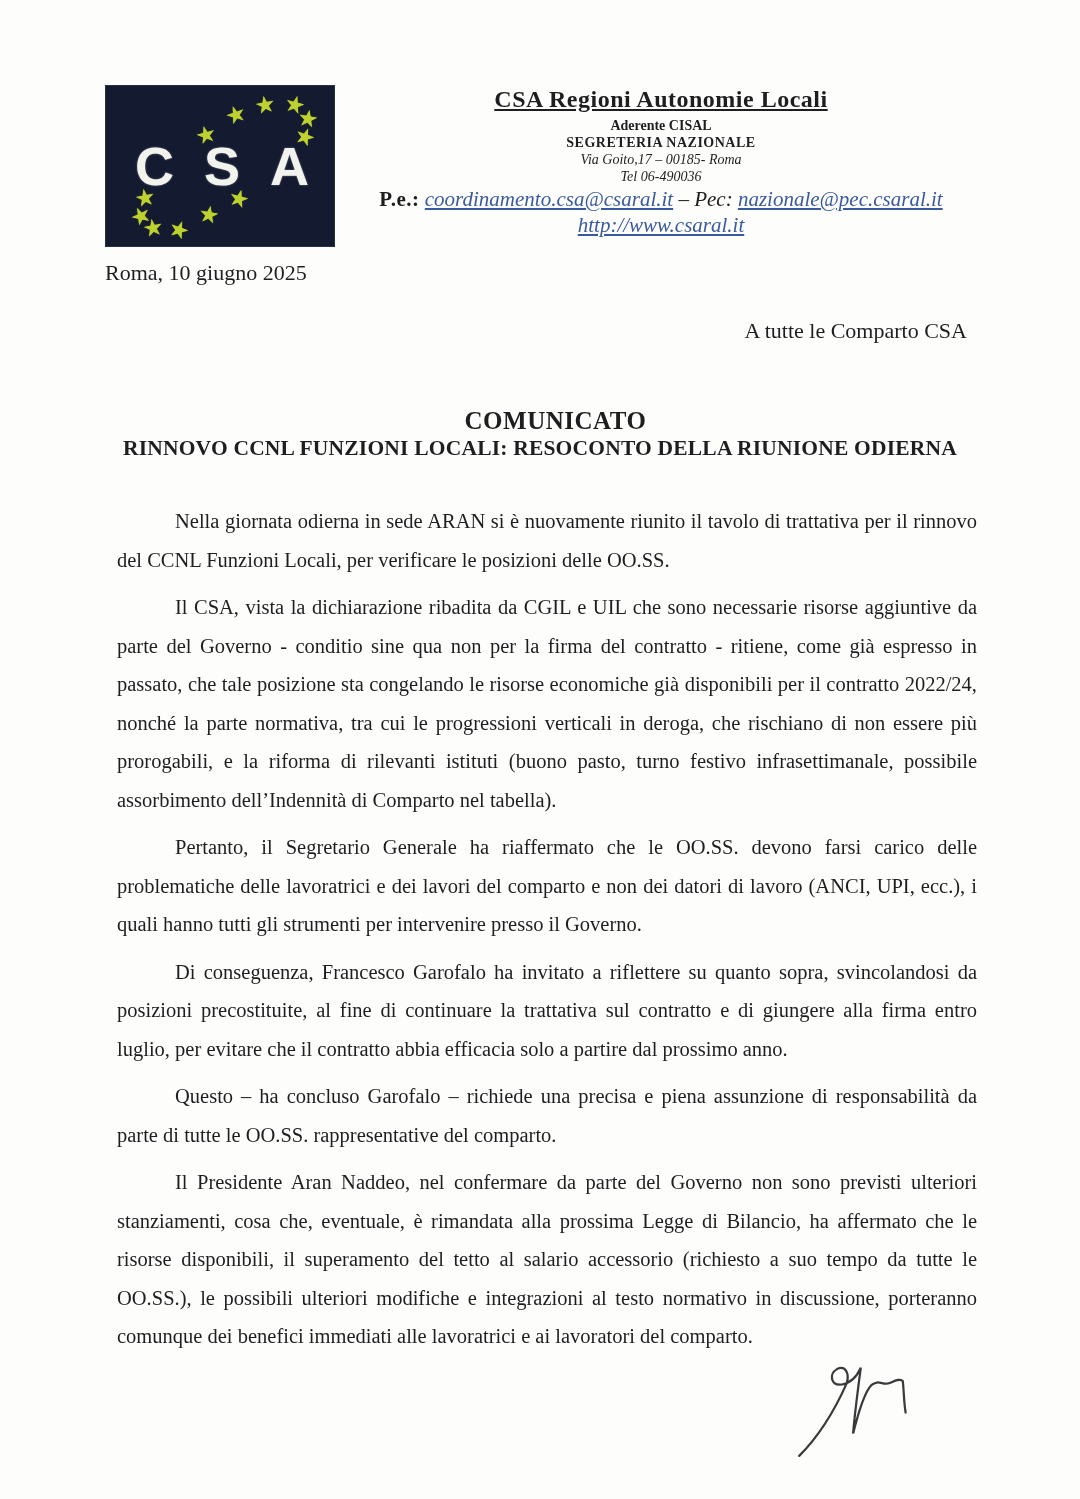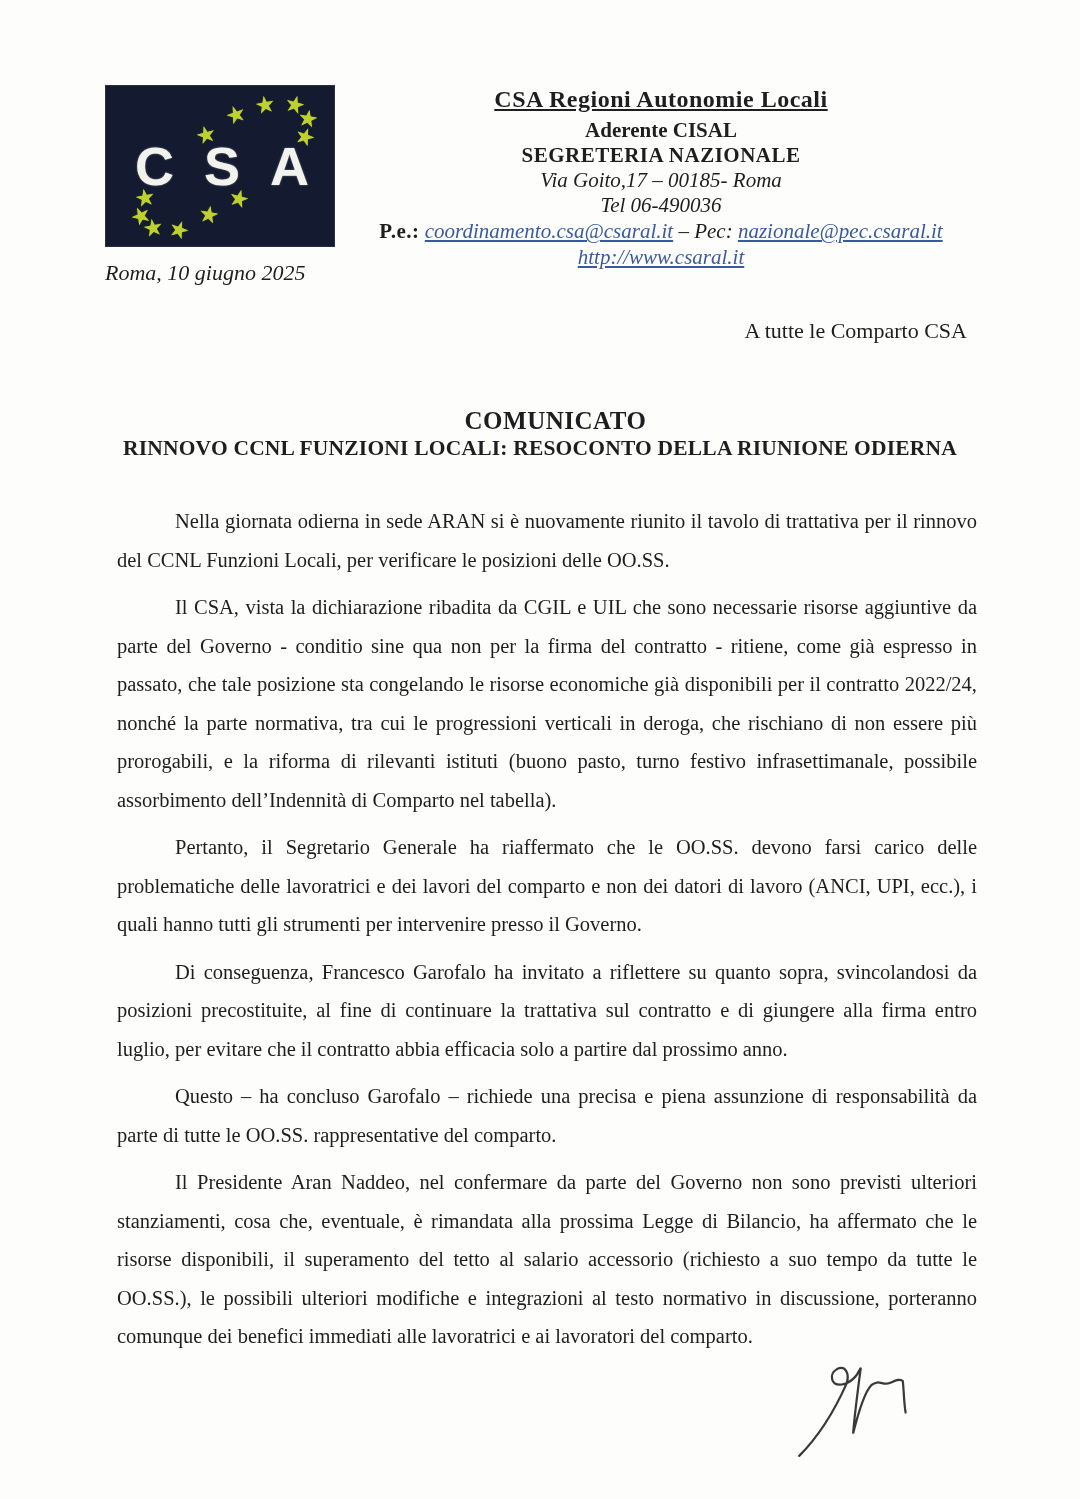--- a/index.html
+++ b/index.html
@@ -32,29 +32,29 @@
     font-size:23px;color:#bdd22f;line-height:1;
     transform:translate(-50%,-50%);
     text-shadow:0 0 1px #9db32a;
   }
   
   .org-block{
     position:absolute;left:350px;top:86px;width:622px;
     text-align:center;line-height:1.15;
   }
   .org-name{font-size:24px;font-weight:bold;margin:0 0 4px 0;letter-spacing:.5px;text-decoration:underline;}
-  .org-line{font-size:21px;margin:1px 0;}
+  .org-line{font-size:14px;margin:1px 0;}
   .bold{font-weight:bold;}
   .bi{font-weight:bold;letter-spacing:.5px;}
   .it{font-style:italic;}
   .link{
     color:#3a5a9f;text-decoration:underline;font-style:italic;cursor:pointer;
   }
   .contact-line{font-size:21px;margin:2px 0;}
-  .date-line{position:absolute;left:105px;top:260px;font-size:22px;font-style:italic;}
+  .date-line{position:absolute;left:105px;top:260px;font-size:22px;}
   .recipient{position:absolute;right:113px;top:318px;font-size:22px;}
   
   .heading{
     position:absolute;left:0;right:0;top:407px;
     text-align:center;font-size:25px;font-weight:bold;letter-spacing:.5px;margin-left:31px;
   }
   .subheading{
     position:absolute;left:60px;right:60px;top:436px;
     text-align:center;font-size:21.5px;font-weight:bold;letter-spacing:.2px;
   }

